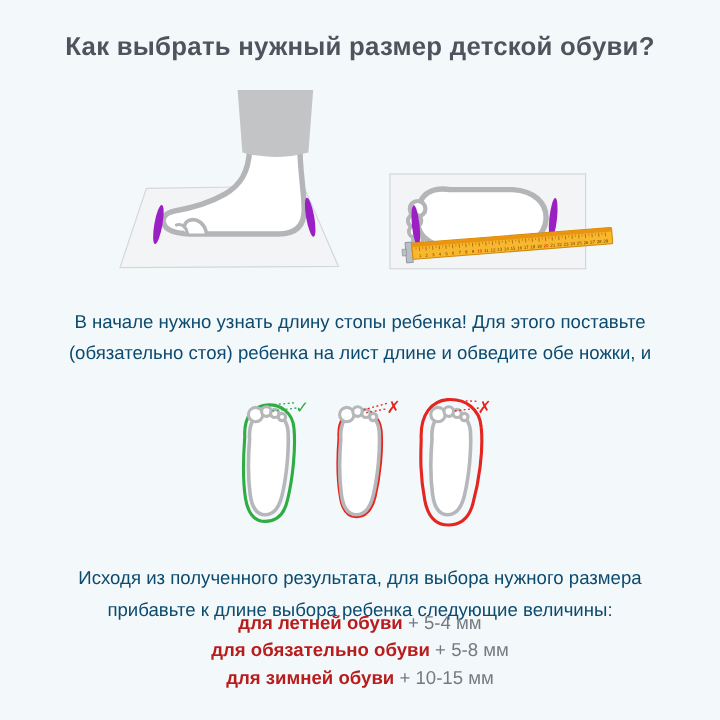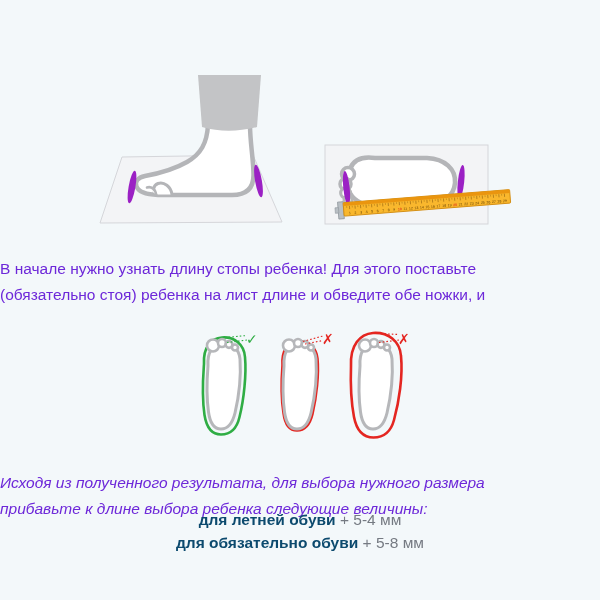--- a/index.html
+++ b/index.html
@@ -5,58 +5,59 @@
   html,body{margin:0;padding:0;}
   .canvas{
     position:relative;width:600px;height:600px;overflow:hidden;
     background:#f3f8fa;font-family:"Liberation Sans",sans-serif;
   }
   .title{
     position:absolute;top:27px;left:0;right:0;text-align:center;
     font-size:21.5px;font-weight:700;color:#4e545e;letter-spacing:.2px;
   }
   .para{
-    position:absolute;left:0;right:0;text-align:left;
-    font-size:15.5px;line-height:26px;color:#6d28d9;
+    position:absolute;left:0;right:0;text-align:center;
+    font-size:15.5px;line-height:26px;color:#0c4a6e;
   }
   .para span{display:block;}
   #intro-para{top:240px;}
-  #result-para{top:454px;font-style:italic;}
+  #result-para{top:454px;}
   .illu{position:absolute;}
   #illu-left{left:95px;top:75px;}
   #illu-right{left:318px;top:138px;}
   .fits{
     position:absolute;top:330px;left:0;right:0;
     display:flex;justify-content:center;gap:2px;align-items:flex-start;
   }
   .allow{
     position:absolute;top:508px;left:0;right:0;text-align:center;
     font-size:15.5px;line-height:23px;color:#757a82;
   }
   .allow .row{display:block;}
-  .allow .lbl{font-weight:700;color:#0c4a6e;}
+  .allow .lbl{font-weight:700;color:#b91c1c;}
   .foot-outline{fill:#ffffff;stroke:#b4b5b8;stroke-width:4.5;stroke-linejoin:round;}
   .toe{fill:#ffffff;stroke:#b4b5b8;stroke-linecap:round;}
   .paper{fill:#f3f4f6;stroke:#d5d6da;stroke-width:1;}
   .trace{fill:#9b20c4;}
   .fp-foot{fill:#ffffff;stroke:#b6b7ba;stroke-width:3;stroke-linejoin:round;}
   .fp-toe{fill:#ffffff;stroke:#b6b7ba;stroke-width:2.6;}
   .contour{fill:none;stroke-width:2.6;stroke-linejoin:round;}
   .leader{fill:none;stroke-width:1.1;stroke-dasharray:1.6 2.1;}
   .mark{font-family:"DejaVu Sans",sans-serif;font-size:14px;font-weight:700;}
   .tapenum{font-family:"Liberation Sans",sans-serif;font-size:3.6px;fill:#5f3d05;text-anchor:middle;}
   .tapenum.red{fill:#e2401b;font-weight:700;}
   .tapetick{stroke:#7a4e07;stroke-width:0.5;}
   .tapetick.minor{stroke-width:0.35;}
 </style>
 </head>
 <body>
 
 <div class="canvas">
 
+  <div class="title">Как выбрать нужный размер детской обуви?</div>
 
   <svg id="illu-left" class="illu" width="200" height="162" viewBox="0 0 200 162">
     <polygon class="paper" points="27,82 158,80 187,147 5,148"></polygon>
     <path class="foot-outline" d="M113,50 C112,68 106,79 92,87 C78,95 61,99 50,101 C43,102.5 39.5,106.5 41.5,111.5 C43.5,117 52,119.5 63,120 L137,120 C151.5,120 158.5,113 158.5,100 C158.5,85 155,67 155,50 Z"></path>
     <path class="toe" d="M77,119.5 c-1,-8 -8,-13 -14,-11 c-5,2 -6,8 -2,11" fill="none" stroke-width="3"></path>
     <path class="toe" d="M61,119.5 c-0.5,-5.5 -5,-8.5 -9,-7" fill="none" stroke-width="2.6"></path>
     <path d="M103,0 L166,0 L162,52 Q133,59.5 107,52 Z" fill="#c3c4c6"></path>
     <ellipse class="trace" cx="37" cy="112" rx="3.4" ry="16.5" transform="rotate(10 37 112)"></ellipse>
     <ellipse class="trace" cx="163.5" cy="106" rx="3.4" ry="16.5" transform="rotate(-10 163.5 106)"></ellipse>
   </svg>
@@ -212,15 +213,16 @@
   </div>
 
   <p class="para" id="result-para">
     <span>Исходя из полученного результата, для выбора нужного размера</span>
     <span>прибавьте к длине выбора ребенка следующие величины:</span>
   </p>
 
   <div class="allow">
     <span class="row"><span class="lbl">для летней обуви</span> <span>+ 5-4 мм</span></span>
     <span class="row"><span class="lbl">для обязательно обуви</span> <span>+ 5-8 мм</span></span>
+    <span class="row"><span class="lbl">для зимней обуви</span> <span>+ 10-15 мм</span></span>
   </div>
 
 </div>
 
 </body></html>

